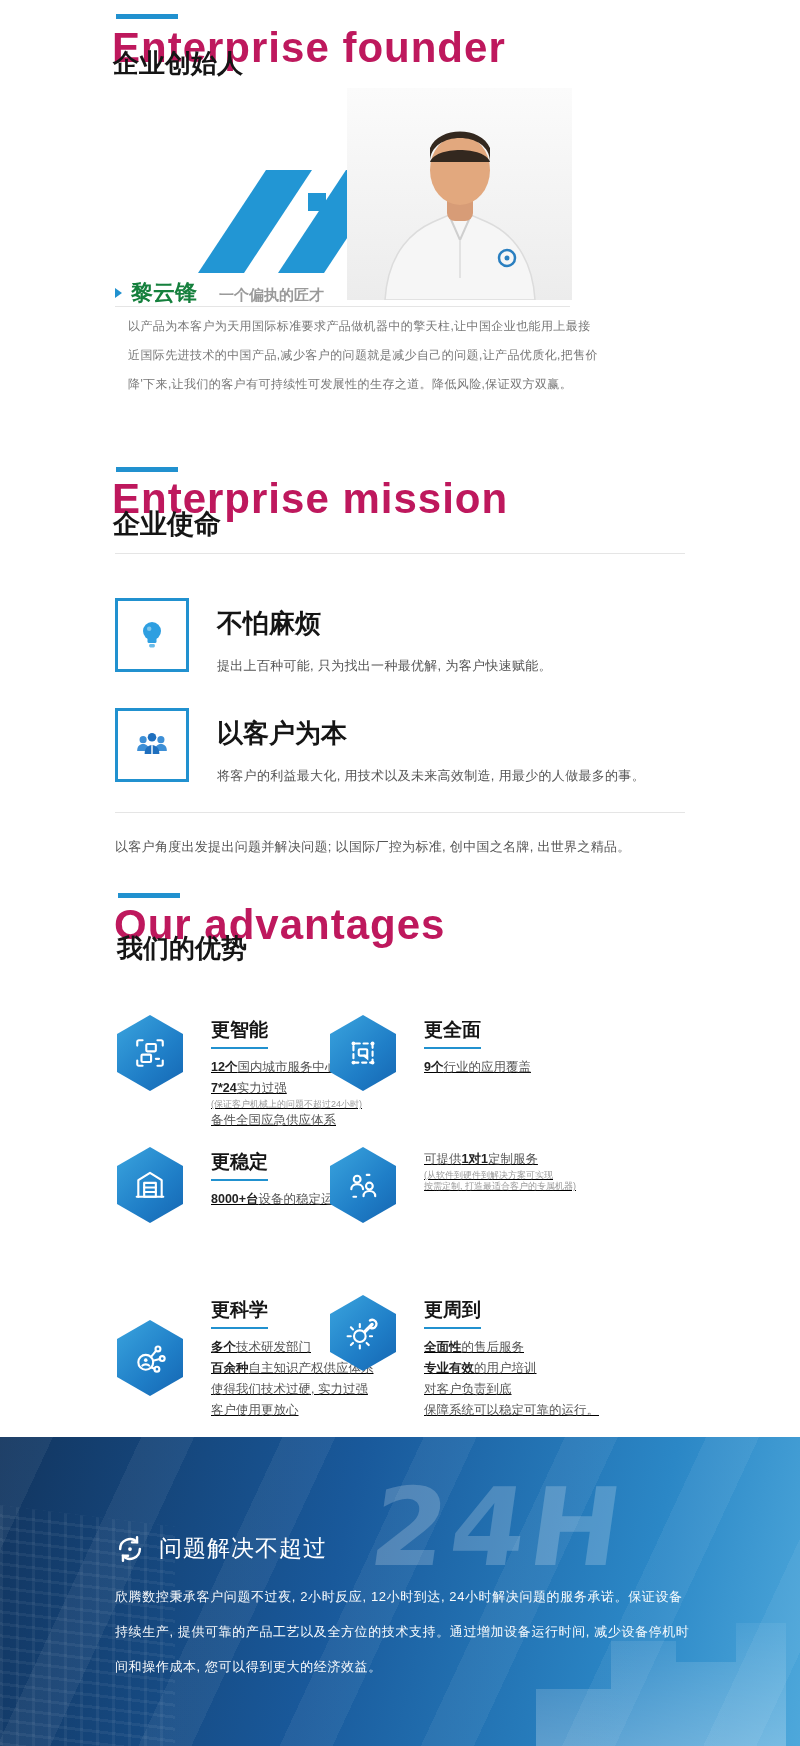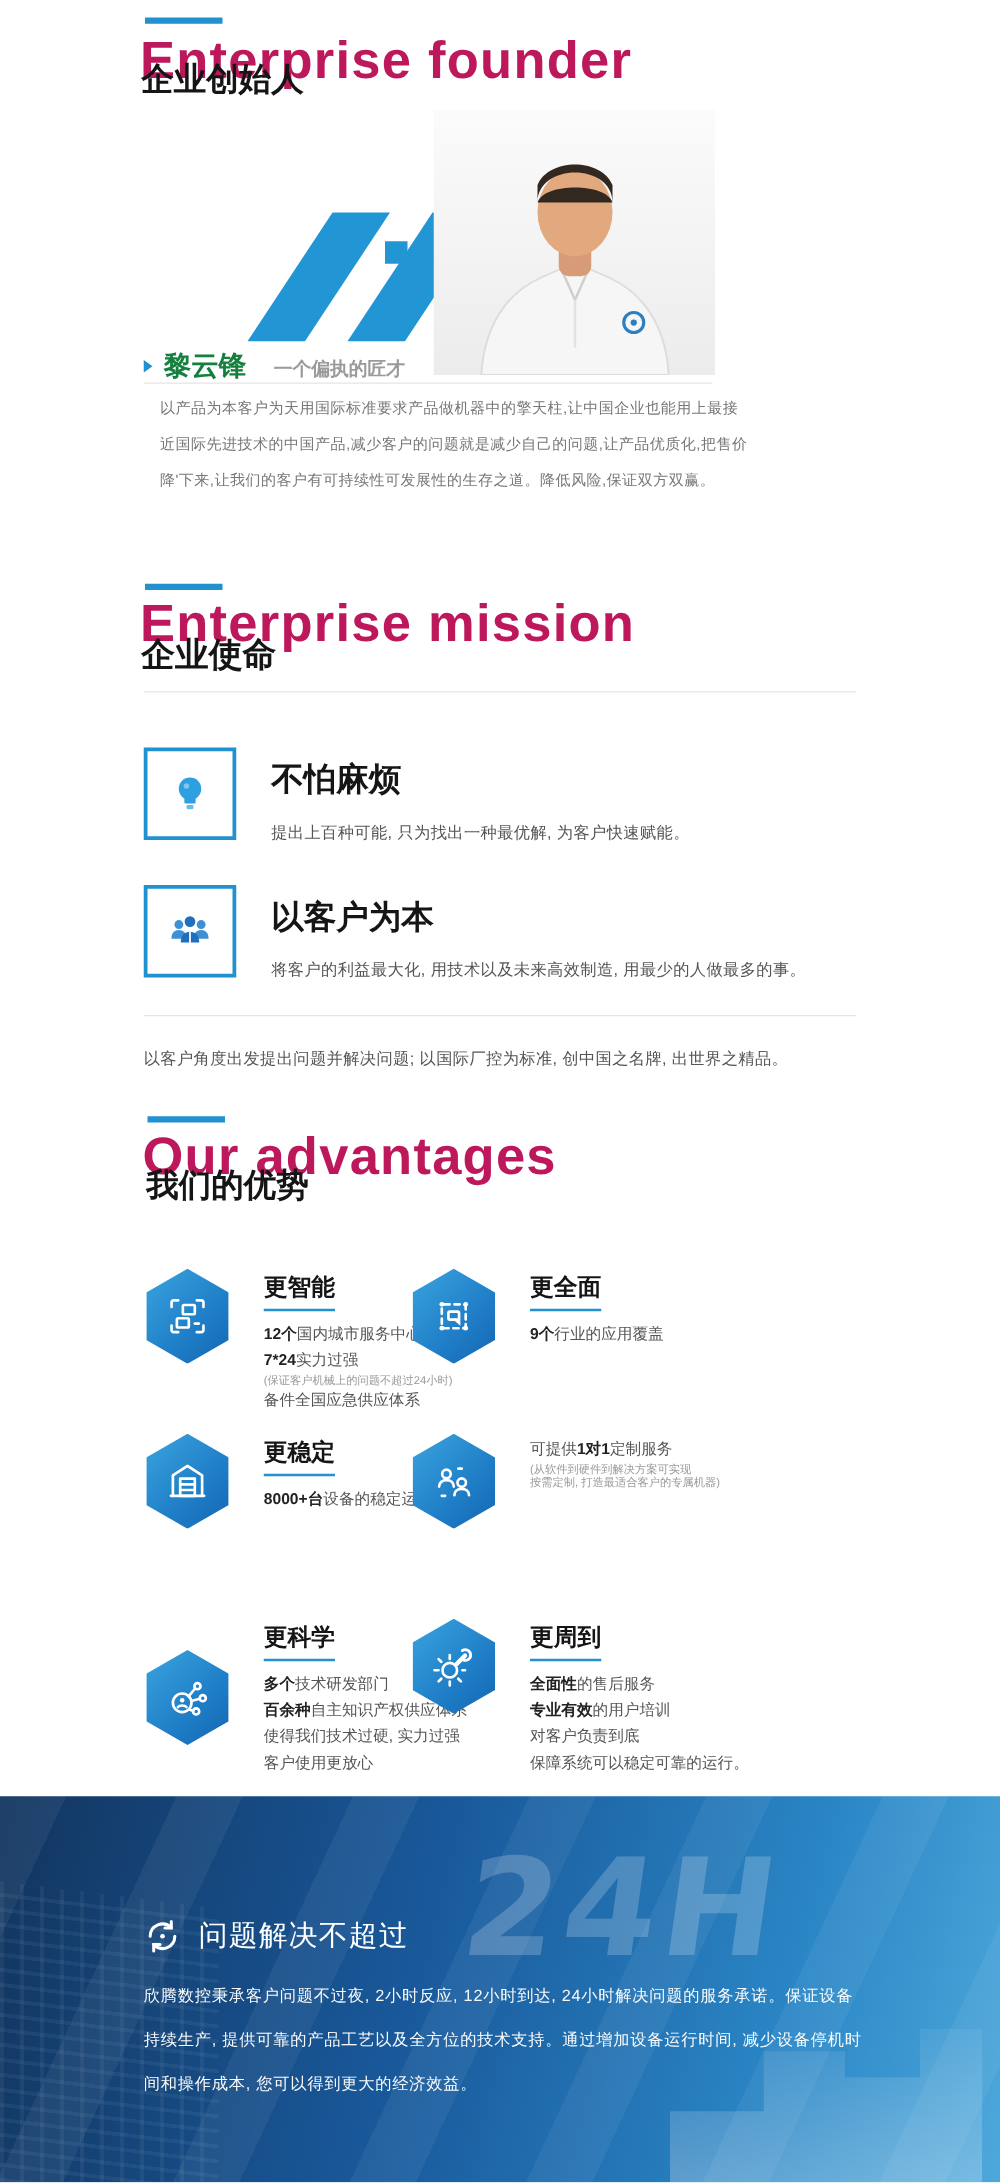--- a/index.html
+++ b/index.html
@@ -44,21 +44,21 @@
   .m-text{margin-left:28px;}
   .m-title{font-size:26px;font-weight:700;color:#151515;margin-top:8px;}
   .m-desc{font-size:13px;color:#555;margin-top:16px;letter-spacing:.3px;}
   .m-footer{position:absolute;left:115px;top:398px;font-size:13px;color:#555;letter-spacing:.3px;}
 
   
   .adv{top:875px;height:562px;}
   .adv .accent-bar{left:118px;top:18px;}
   .adv .watermark{left:114px;top:26px;}
   .adv .sec-title{left:117px;top:56px;font-size:26px;}
-  .adv-card{position:absolute;display:flex;z-index:1;}
+  .adv-card{position:absolute;display:flex;z-index:1;text-decoration:underline;}
   .adv-card.c0{left:117px;top:140px;} .adv-card.c1{left:330px;top:140px;}
   .adv-card.c2{left:117px;top:272px;} .adv-card.c3{left:330px;top:272px;}
   .adv-card.c4{left:117px;top:420px;align-items:center;} .adv-card.c5{left:330px;top:420px;}
   .hex{width:66px;height:76px;flex:0 0 auto;
        clip-path:polygon(50% 0,100% 25%,100% 75%,50% 100%,0 75%,0 25%);
        background:linear-gradient(135deg,#3aa4de 0%,#1f7ec7 60%,#1566b2 100%);
        display:flex;align-items:center;justify-content:center;}
   .adv-body{margin-left:28px;margin-top:2px;}
   .adv-title{display:inline-block;font-size:19px;font-weight:700;color:#151515;
              padding-bottom:4px;border-bottom:2px solid #2191cf;margin-bottom:8px;}

